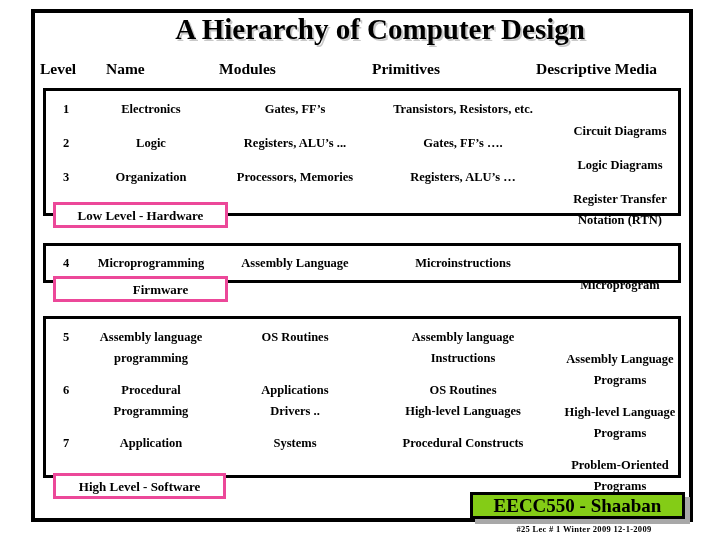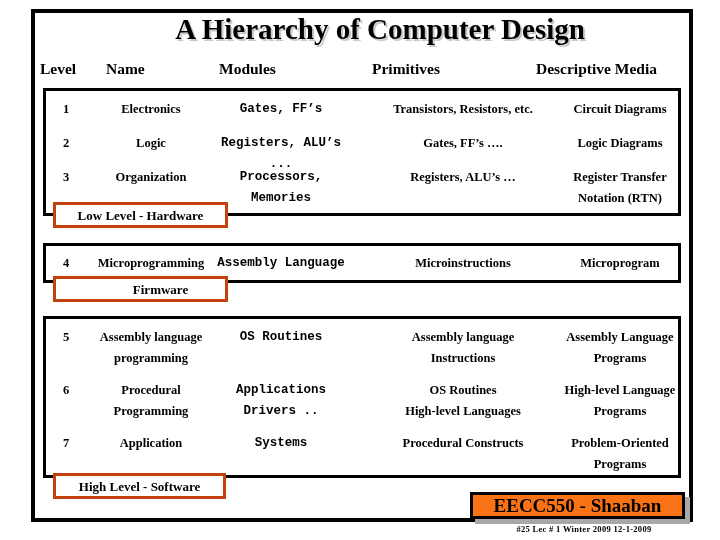--- a/index.html
+++ b/index.html
@@ -81,49 +81,49 @@
     position: absolute;
     font-size: 12.5px;
     font-weight: bold;
     color: #000;
     text-align: center;
     line-height: 21px;
     white-space: pre-line;
   }
   .c-level { left: 4px;   width: 32px; text-align: center; }
   .c-name  { left: 36px;  width: 138px; }
-  .c-mod   { left: 160px; width: 150px; font-family: Liberation Mono, monospace; }
+  .c-mod   { left: 174px; width: 150px; }
   .c-prim  { left: 324px; width: 186px; }
-  .c-desc  { left: 510px; width: 128px; }
+  .c-desc  { left: 510px; width: 128px; margin-top: 22px; }
 
   
   .label-tab {
     position: absolute;
-    border: 3px solid #c2410c;
+    border: 3px solid #ec4899;
     background: #fff;
     font-size: 13px;
     font-weight: bold;
     color: #000;
     text-align: center;
     line-height: 22px;
     height: 26px;
     white-space: nowrap;
     z-index: 5;
   }
   #tab-hw { left: 53px;  top: 202px; width: 175px; }
   #tab-fw { left: 53px;  top: 276px; width: 175px; padding-left: 40px; }
   #tab-sw { left: 53px;  top: 473px; width: 173px; }
 
   
   .badge {
     position: absolute;
     left: 470px; top: 492px;
     width: 215px; height: 27px;
     border: 3px solid #000;
-    background: #f97316;
+    background: #84cc16;
     box-shadow: 5px 5px 0 0 #a8a8a8;
     font-size: 19px;
     font-weight: bold;
     color: #000;
     text-align: center;
     line-height: 21px;
     z-index: 6;
     white-space: nowrap;
   }
   .badge-sub {

